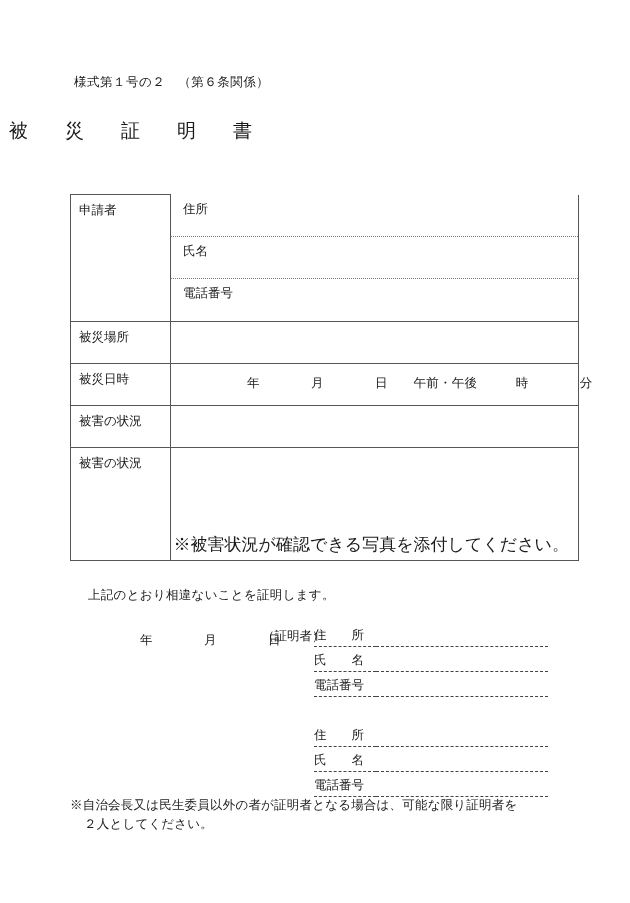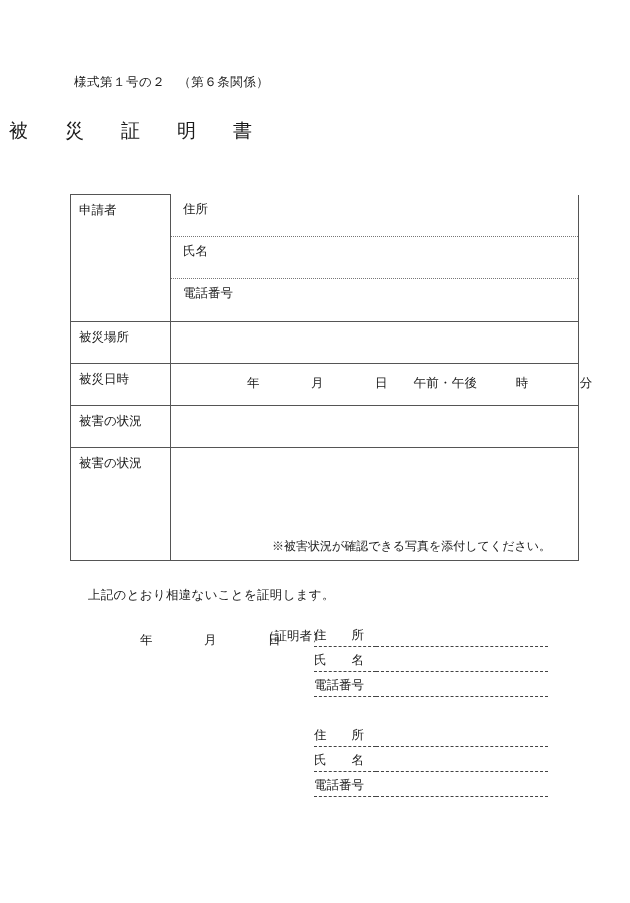--- a/index.html
+++ b/index.html
@@ -95,23 +95,23 @@
     white-space: pre;
     text-align: left;
     padding-left: 68px;
   }
   .damage-cell {
     position: relative;
     padding: 0;
   }
   .damage-note {
     position: absolute;
-    right: 27px;
+    right: 9px;
     bottom: 5px;
-    font-size: 12px;
+    font-size: 17px;
     white-space: nowrap;
   }
 
   
   .statement {
     position: absolute;
     left: 88px;
     top: 587px;
     font-size: 12.5px;
     letter-spacing: 0.3px;
@@ -259,14 +259,18 @@
       <span class="cert-field-label">氏　　名</span>
       <span class="cert-field-line"></span>
     </div>
     <div class="cert-row">
       <span class="cert-prefix"></span>
       <span class="cert-field-label">電話番号</span>
       <span class="cert-field-line"></span>
     </div>
   </div>
 
+  <div class="footnote">
+    <span>※自治会長又は民生委員以外の者が証明者となる場合は、可能な限り証明者を</span>
+    <span class="footnote-line2">２人としてください。</span>
+  </div>
 
 </div>
 
 </body></html>

